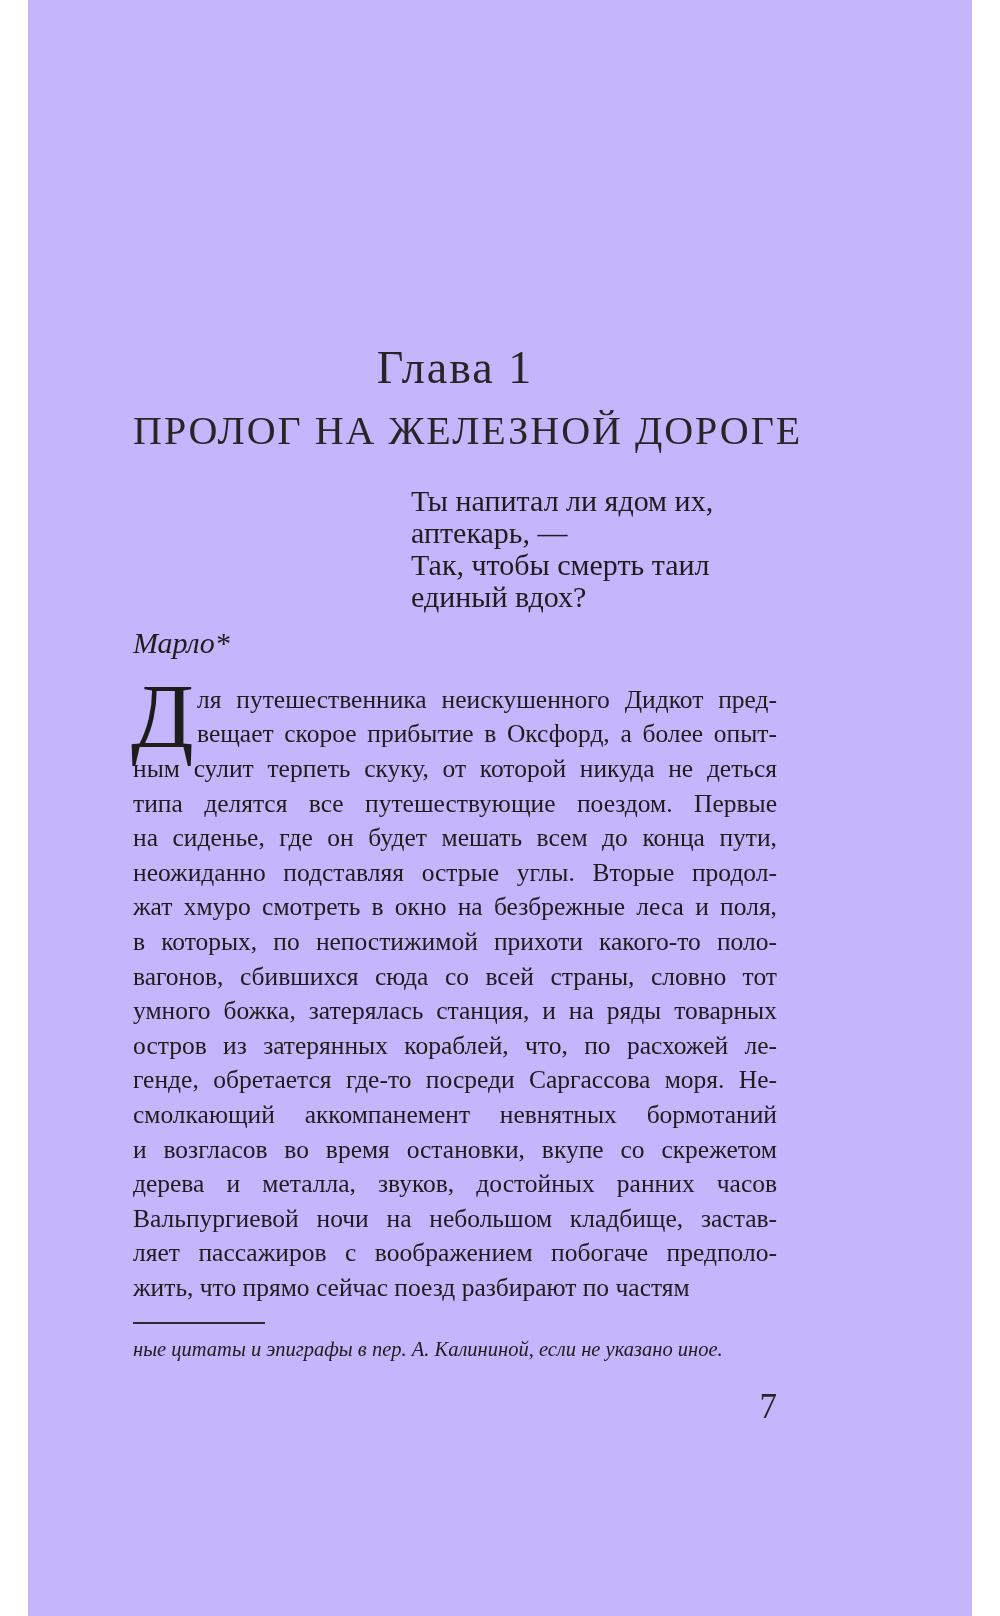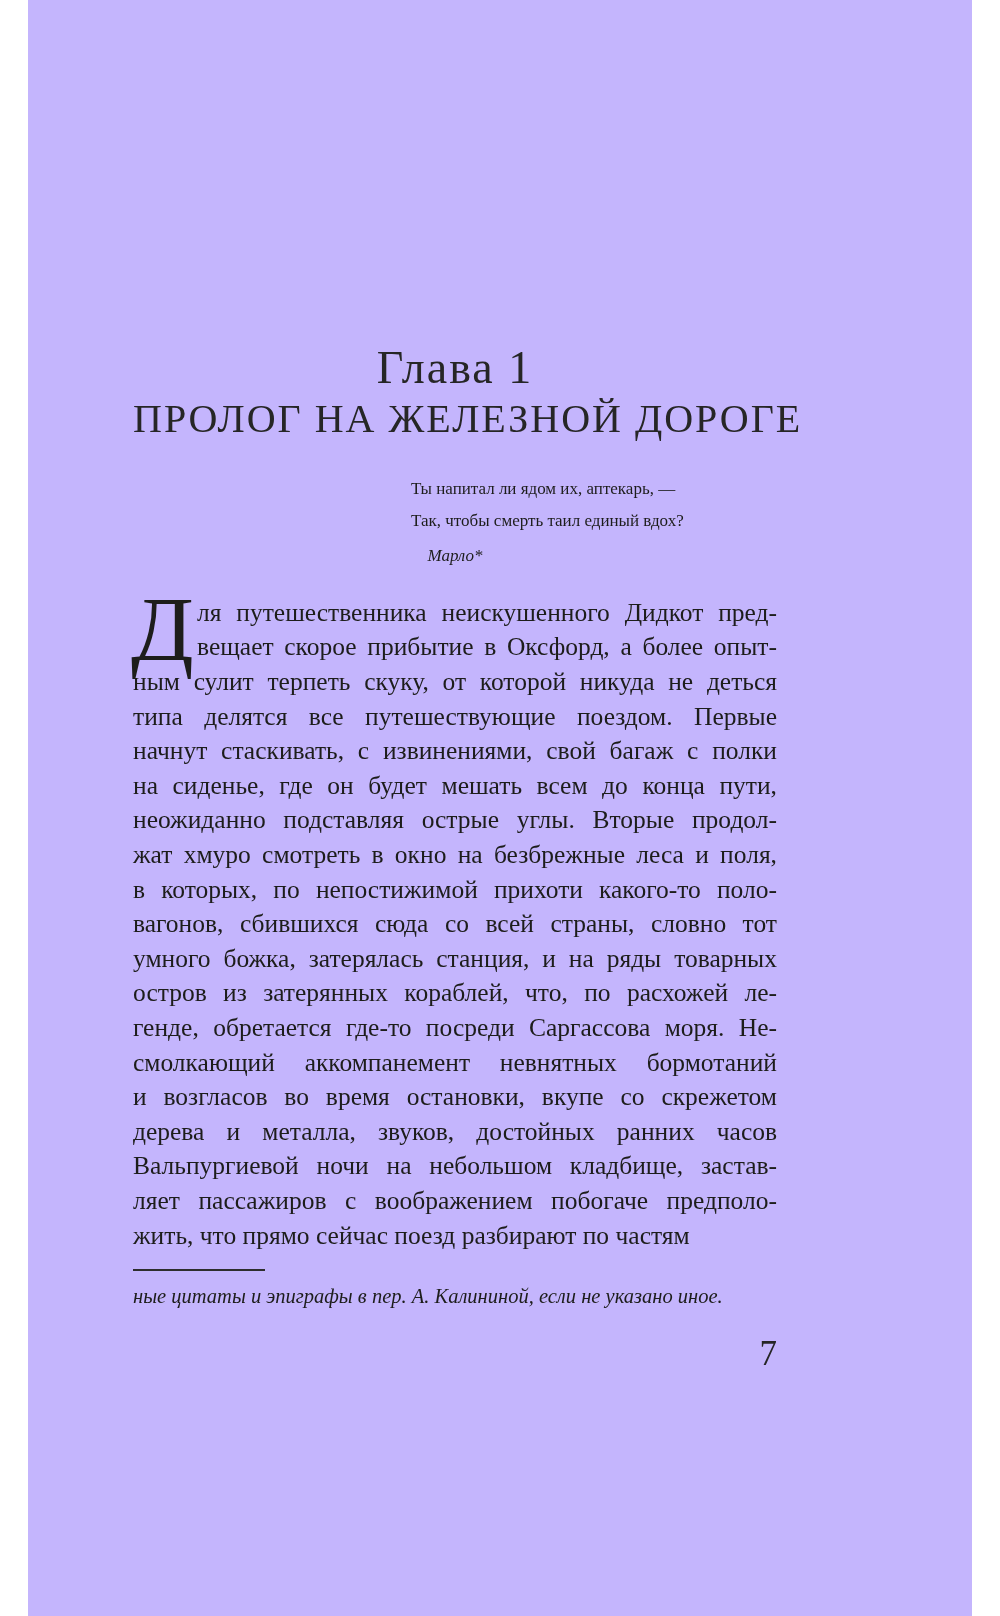--- a/index.html
+++ b/index.html
@@ -24,39 +24,40 @@
   .chapter-label {
     margin-top: 342px;
     text-align: center;
     font-size: 46px;
     font-weight: 400;
     letter-spacing: 2px;
     line-height: 1.15;
     color: #262626;
   }
   .chapter-title {
+    margin-top: 12px;
     font-size: 40px;
     font-weight: 400;
     letter-spacing: 2px;
     line-height: 1.2;
     color: #262626;
     white-space: nowrap;
   }
   .epigraph {
     margin-top: 30px;
-    font-size: 17px;
+    font-size: 30px;
     line-height: 32px;
   }
   .epigraph .epi-line {
     padding-left: 278px;
   }
   .epigraph .epi-attribution {
-    text-align: center;
+    text-align: left;
     font-style: italic;
-    margin-top: 3px;
+    margin-top: 14px;
   }
   .body-text {
     position: relative;
     margin-top: 24px;
     font-size: 25.5px;
     line-height: 34.6px;
   }
   .dropcap {
     position: absolute;
     left: -2px;
@@ -116,21 +117,20 @@
       <div class="epi-line">Так, чтобы смерть таил единый вдох?</div>
       <div class="epi-attribution">Марло*</div>
     </div>
 
     <div class="body-text">
       <span class="dropcap">Д</span>
       <div class="body-line indent">ля путешественника неискушенного Дидкот пред-</div>
       <div class="body-line indent">вещает скорое прибытие в Оксфорд, а более опыт-</div>
       <div class="body-line">ным сулит терпеть скуку, от которой никуда не деться</div>
       <div class="body-line">типа делятся все путешествующие поездом. Первые</div>
-      <div class="body-line">начнут стаскивать, с извинениями, свой багаж с полки</div>
       <div class="body-line">на сиденье, где он будет мешать всем до конца пути,</div>
       <div class="body-line">неожиданно подставляя острые углы. Вторые продол-</div>
       <div class="body-line">жат хмуро смотреть в окно на безбрежные леса и поля,</div>
       <div class="body-line">в которых, по непостижимой прихоти какого-то поло-</div>
       <div class="body-line">вагонов, сбившихся сюда со всей страны, словно тот</div>
       <div class="body-line">умного божка, затерялась станция, и на ряды товарных</div>
       <div class="body-line">остров из затерянных кораблей, что, по расхожей ле-</div>
       <div class="body-line">генде, обретается где-то посреди Саргассова моря. Не-</div>
       <div class="body-line">смолкающий аккомпанемент невнятных бормотаний</div>
       <div class="body-line">и возгласов во время остановки, вкупе со скрежетом</div>

